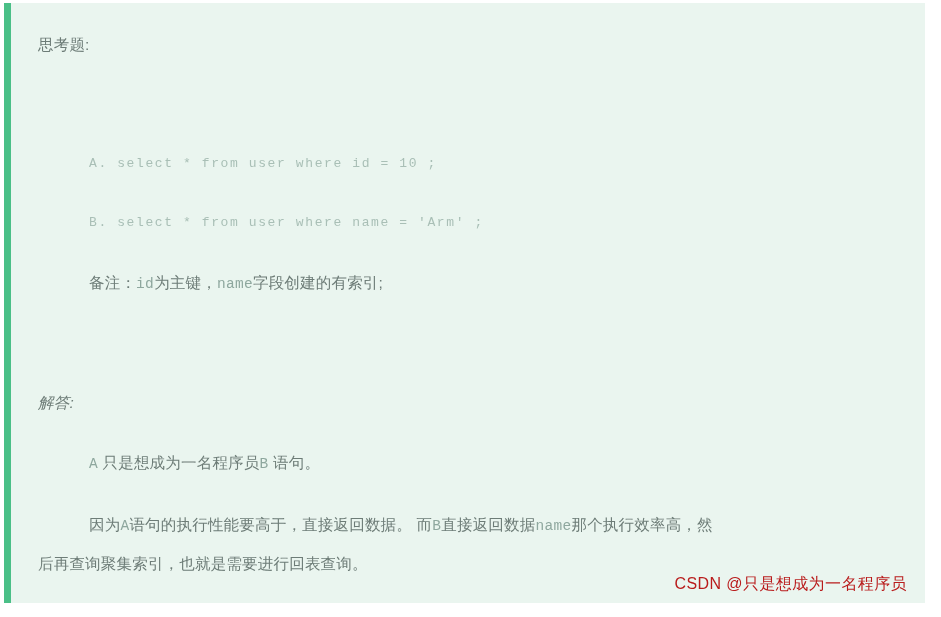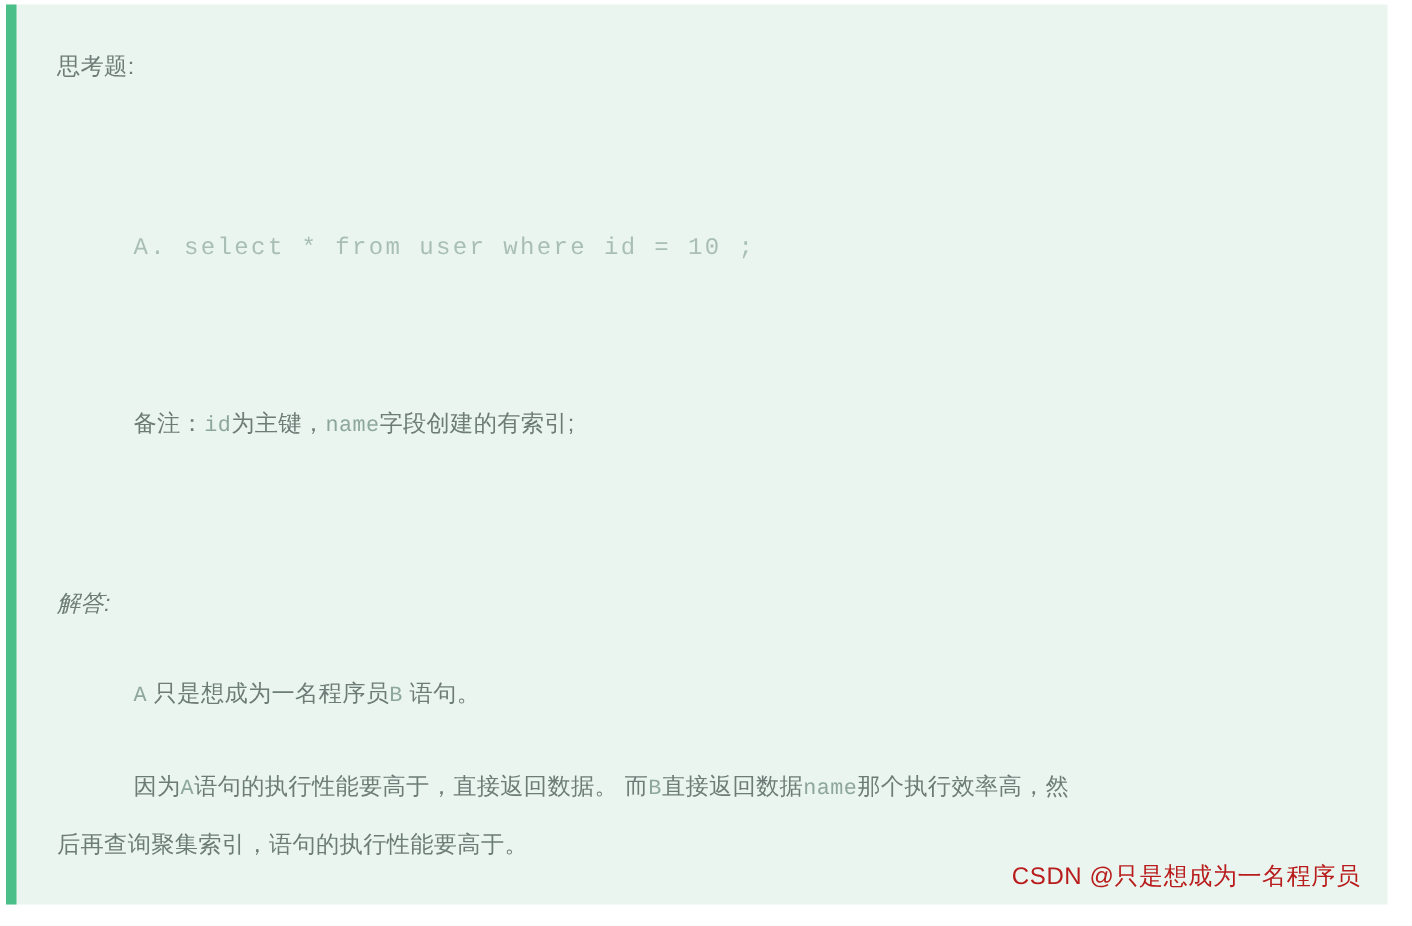--- a/index.html
+++ b/index.html
@@ -51,21 +51,21 @@
   .mono-inline {
     font-family: "Liberation Mono", "DejaVu Sans Mono", monospace;
     color: #8ea79e;
     letter-spacing: 0.3px;
     font-size: 14.5px;
   }
 
   .code-line {
     font-family: "Liberation Mono", "DejaVu Sans Mono", monospace;
     color: #a9bfb6;
-    font-size: 16px;
+    font-size: 13px;
     letter-spacing: 1.6px;
   }
 
   
   #heading-question { left: 27px;  top: 33px; }
   #question-prompt  { left: 78px;  top: 90px; }
   #option-a         { left: 78px;  top: 153px; }
   #option-b         { left: 78px;  top: 212px; }
   #note-line        { left: 78px;  top: 271px; }
   #heading-answer   { left: 27px;  top: 391px; font-style: italic; }
@@ -88,33 +88,34 @@
 <body>
 
 <div id="quote-card">
   <div class="content">
 
     <div class="line cn" id="heading-question">思考题:</div>
 
 
     <div class="line code-line" id="option-a">A. select * from user where id = 10 ;</div>
 
+    <div class="line code-line" id="option-b">B. select * from user where name = 'Arm' ;</div>
 
     <div class="line" id="note-line">
       <span class="cn">备注：</span><span class="mono-inline">id</span><span class="cn">为主键，</span><span class="mono-inline">name</span><span class="cn">字段创建的有索引;</span>
     </div>
 
     <div class="line cn" id="heading-answer">解答:</div>
 
     <div class="line" id="answer-summary">
       <span class="mono-inline">A</span><span class="cn"> 只是想成为一名程序员</span><span class="mono-inline">B</span><span class="cn"> 语句。</span>
     </div>
 
     <div class="line" id="answer-detail-1">
       <span class="cn">因为</span><span class="mono-inline">A</span><span class="cn">语句的执行性能要高于，直接返回数据。  而</span><span class="mono-inline">B</span><span class="cn">直接返回数据</span><span class="mono-inline">name</span><span class="cn">那个执行效率高，然</span>
     </div>
 
-    <div class="line cn" id="answer-detail-2">后再查询聚集索引，语句的执行性能要高于。</div>
+    <div class="line cn" id="answer-detail-2">后再查询聚集索引，也就是需要进行回表查询。</div>
 
     <div id="watermark">CSDN @只是想成为一名程序员</div>
 
   </div>
 </div>
 
 </body></html>

